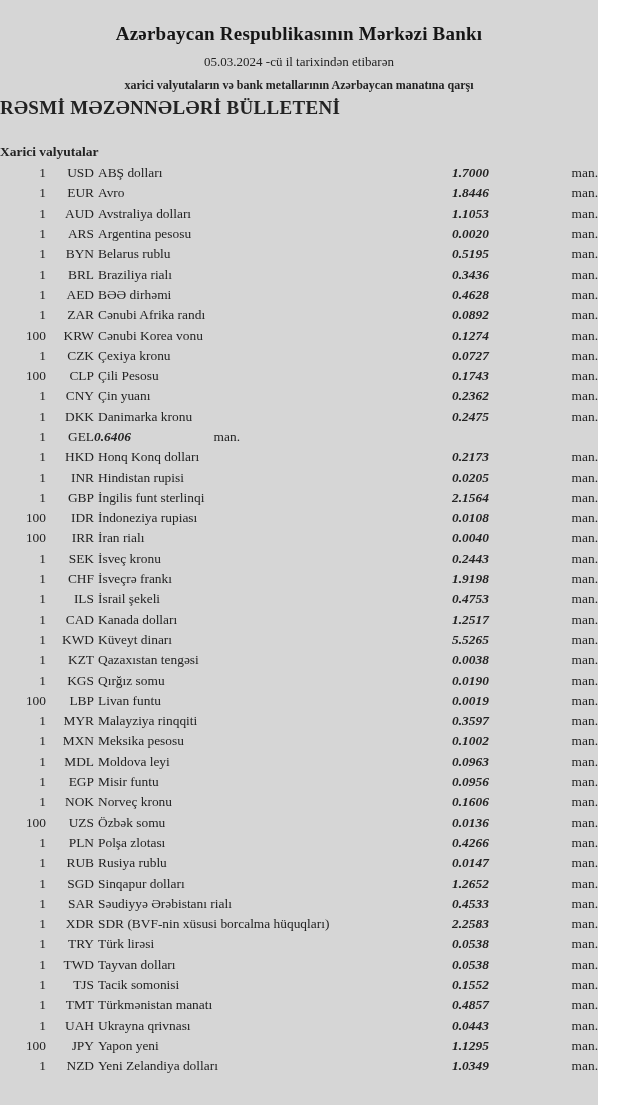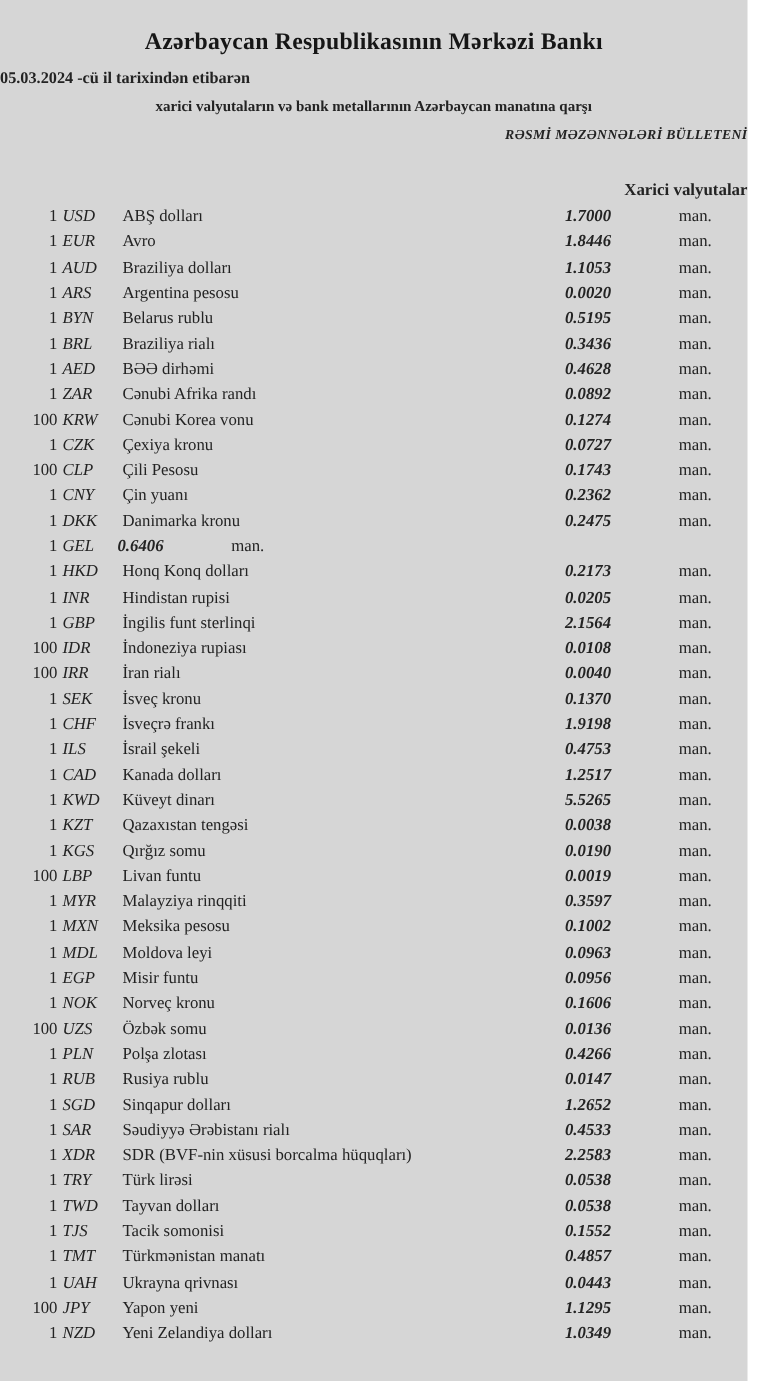--- a/index.html
+++ b/index.html
@@ -15,44 +15,43 @@
   }
   .title {
     text-align: center;
     font-weight: bold;
     font-size: 19px;
     line-height: 22px;
     color: #161616;
     letter-spacing: 0.2px;
   }
   .date-line {
-    text-align: left;
-    font-weight: bold;
+    text-align: center;
+    font-weight: normal;
     font-size: 13px;
     line-height: 16px;
     margin-top: 9px;
   }
   .subtitle-1 {
     text-align: center;
     font-weight: bold;
     font-size: 12px;
     line-height: 17px;
     margin-top: 7px;
   }
   .subtitle-2 {
-    text-align: right;
+    text-align: left;
     font-weight: bold;
-    font-size: 11px;
+    font-size: 19px;
     line-height: 18px;
     margin-top: 5px;
     letter-spacing: 0.3px;
-    font-style: italic;
   }
   .section-heading {
-    text-align: right;
+    text-align: left;
     font-weight: bold;
     font-size: 13.5px;
     line-height: 16px;
     margin-top: 27px;
   }
   .rates-table { margin-top: 3px; }
   .row {
     display: flex;
     align-items: center;
     height: 20.3px;
@@ -60,41 +59,40 @@
   }
   .qty {
     flex: 0 0 auto;
     width: 46px;
     text-align: right;
   }
   .code {
     flex: 0 0 auto;
     width: 44px;
     margin-left: 4px;
-    text-align: left;
-    font-style: italic;
+    text-align: right;
   }
   .name {
     flex: 1 1 auto;
     padding-left: 4px;
     white-space: nowrap;
     overflow: hidden;
   }
   .rate {
     flex: 0 0 auto;
     width: 70px;
     text-align: left;
     font-weight: bold;
     font-style: italic;
   }
   .unit {
     flex: 0 0 auto;
     width: 55px;
     margin-left: 21px;
-    text-align: left;
+    text-align: right;
   }
 </style>
 </head>
 <body>
 
 <div class="page">
   <div class="header">
     <div class="title">Azərbaycan Respublikasının Mərkəzi Bankı</div>
     <div class="date-line">05.03.2024 -cü il tarixindən etibarən</div>
     <div class="subtitle-1">xarici valyutaların və bank metallarının Azərbaycan manatına qarşı</div>
@@ -116,21 +114,21 @@
     <span class="qty">1</span>
     <span class="code">EUR</span>
     <span class="name">Avro</span>
     <span class="rate">1.8446</span>
     <span class="unit">man.</span>
   </div>
 
   <div class="row">
     <span class="qty">1</span>
     <span class="code">AUD</span>
-    <span class="name">Braziliya dolları</span>
+    <span class="name">Avstraliya dolları</span>
     <span class="rate">1.1053</span>
     <span class="unit">man.</span>
   </div>
 
   <div class="row">
     <span class="qty">1</span>
     <span class="code">ARS</span>
     <span class="name">Argentina pesosu</span>
     <span class="rate">0.0020</span>
     <span class="unit">man.</span>
@@ -252,21 +250,21 @@
     <span class="code">IRR</span>
     <span class="name">İran rialı</span>
     <span class="rate">0.0040</span>
     <span class="unit">man.</span>
   </div>
 
   <div class="row">
     <span class="qty">1</span>
     <span class="code">SEK</span>
     <span class="name">İsveç kronu</span>
-    <span class="rate">0.1370</span>
+    <span class="rate">0.2443</span>
     <span class="unit">man.</span>
   </div>
 
   <div class="row">
     <span class="qty">1</span>
     <span class="code">CHF</span>
     <span class="name">İsveçrə frankı</span>
     <span class="rate">1.9198</span>
     <span class="unit">man.</span>
   </div>

